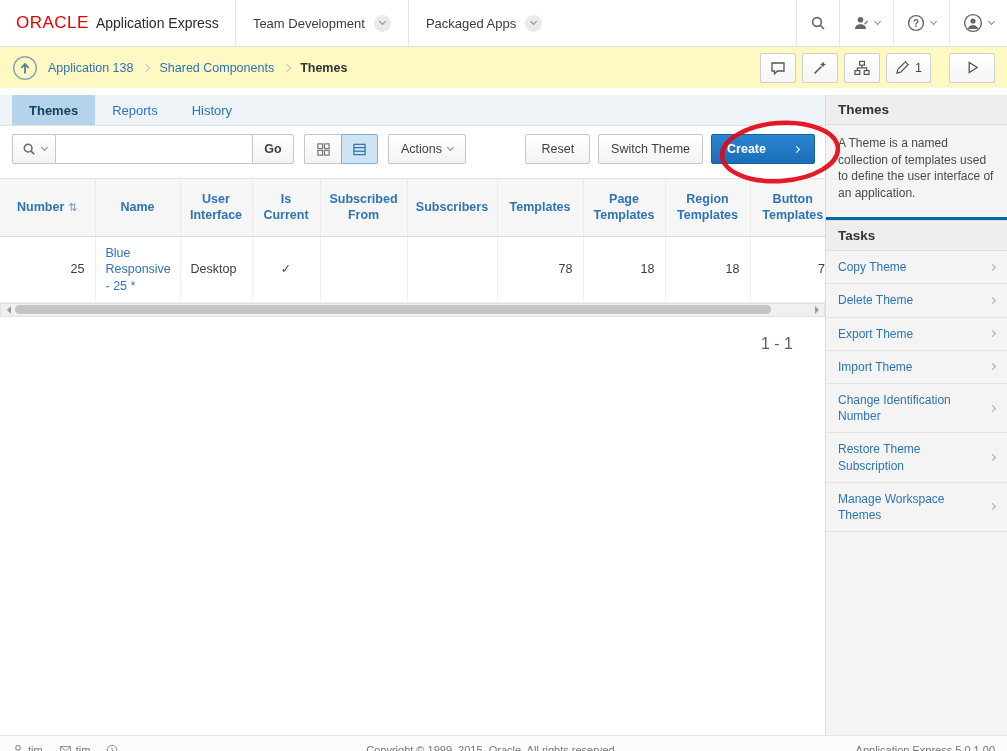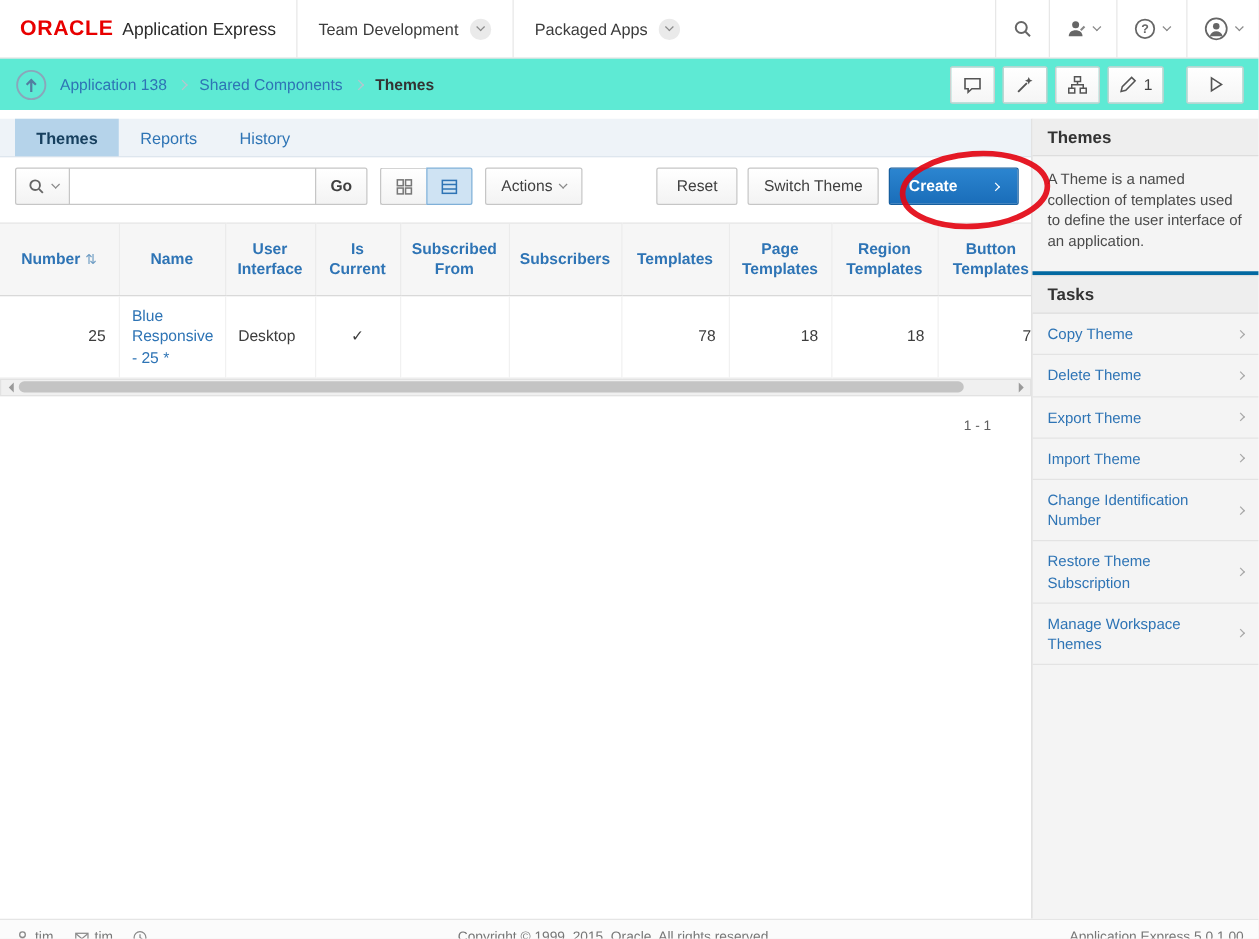--- a/index.html
+++ b/index.html
@@ -3,38 +3,38 @@
 <meta charset="utf-8">
 <style>
   * { margin:0; padding:0; box-sizing:border-box; }
   body { background:#ddd; font-family:"Liberation Sans", sans-serif; }
   .screen { position:relative; width:1007px; height:751px; background:#fff; overflow:hidden; }
 
   
   .topbar { position:absolute; top:0; left:0; right:0; height:47px; background:#fff;
             border-bottom:1px solid #dedede; display:flex; align-items:stretch; }
   .logo { display:flex; align-items:center; padding:0 16px; min-width:228px; }
-  .logo .brand { color:#e80000; font-weight:bold; font-size:17px; letter-spacing:0.5px; }
+  .logo .brand { color:#e80000; font-weight:normal; font-size:17px; letter-spacing:0.5px; }
   .logo .product { margin-left:7px; font-size:14px; color:#2b2b2b; }
   .top-tab { display:flex; align-items:center; gap:9px; padding:0 17px;
              border-left:1px solid #e7e7e7; font-size:13px; color:#3c3c3c; cursor:pointer; }
   .top-tab.active { background:#f6f6f6; border-right:1px solid #e7e7e7; }
   .chev-circle { width:17px; height:17px; border-radius:50%; background:#eaeaea;
                  display:flex; align-items:center; justify-content:center; }
   .chev { display:inline-block; width:6px; height:6px;
           border-right:1.6px solid #8a8a8a; border-bottom:1.6px solid #8a8a8a; }
   .chev.down { transform:rotate(45deg); margin-top:-3px; }
   .chev.right { transform:rotate(-45deg); }
   .chev.small { width:5px; height:5px; }
   .top-icons { margin-left:auto; display:flex; }
   .top-icon-cell { border-left:1px solid #e7e7e7; display:flex; align-items:center;
                    justify-content:center; gap:6px; padding:0 13px; cursor:pointer; }
 
   
-  .crumbbar { position:absolute; top:47px; left:0; right:0; height:41px; background:#5eead4;
+  .crumbbar { position:absolute; top:47px; left:0; right:0; height:41px; background:#fef9c3;
               display:flex; align-items:center; padding:0 12px; }
   .crumbs { display:flex; align-items:center; gap:10px; font-size:12.5px; }
   .crumb-link { color:#2e74b5; cursor:pointer; }
   .crumb-current { color:#333; font-weight:bold; }
   .crumb-sep { width:6px; height:6px; border-right:1.5px solid #b9c4cd; border-bottom:1.5px solid #b9c4cd; transform:rotate(-45deg); }
   .crumb-actions { margin-left:auto; display:flex; align-items:center; gap:6px; }
   .bc-btn { height:30px; min-width:36px; border:1px solid #cfcfcf; border-radius:2px;
             background:linear-gradient(#ffffff,#f5f5f5); display:inline-flex; align-items:center;
             justify-content:center; gap:5px; font-size:12.5px; color:#444; cursor:pointer; padding:0 8px; }
   .bc-btn.run { margin-left:12px; min-width:46px; }
@@ -94,21 +94,21 @@
   .hscroll { width:825px; height:14px; background:#f0f0f0; border:1px solid #e2e2e2;
              display:flex; align-items:center; }
   .hs-arrow { width:14px; height:12px; display:flex; align-items:center; justify-content:center; cursor:pointer; }
   .tri { width:0; height:0; border:4px solid transparent; }
   .tri.left { border-right-color:#9a9a9a; margin-left:-3px; }
   .tri.rightt { border-left-color:#9a9a9a; margin-right:-3px; }
   .hs-thumb { width:756px; height:9px; background:#c4c4c4; border-radius:5px; cursor:pointer; }
   .hs-rest { flex:1; }
 
   .pagination { width:825px; text-align:right; padding-right:32px; margin-top:18px;
-                font-size:11px; color:#5f5f5f; }
+                font-size:16px; color:#5f5f5f; }
 
   
   .side-header { padding:7px 12px; font-size:13.5px; font-weight:bold; color:#333;
                  background:#eeeeee; border-bottom:1px solid #dddddd; }
   .side-desc { padding:10px 12px 16px 12px; font-size:12px; color:#4a4a4a; line-height:1.38;
                border-bottom:3px solid #0369a1; }
   .tasks-header { border-top:1px solid #dddddd; }
   .task-list { list-style:none; }
   .task-item { display:flex; justify-content:space-between; align-items:center;
                padding:8px 12px; font-size:12px; color:#2e74b5; border-bottom:1px solid #e3e3e3;

